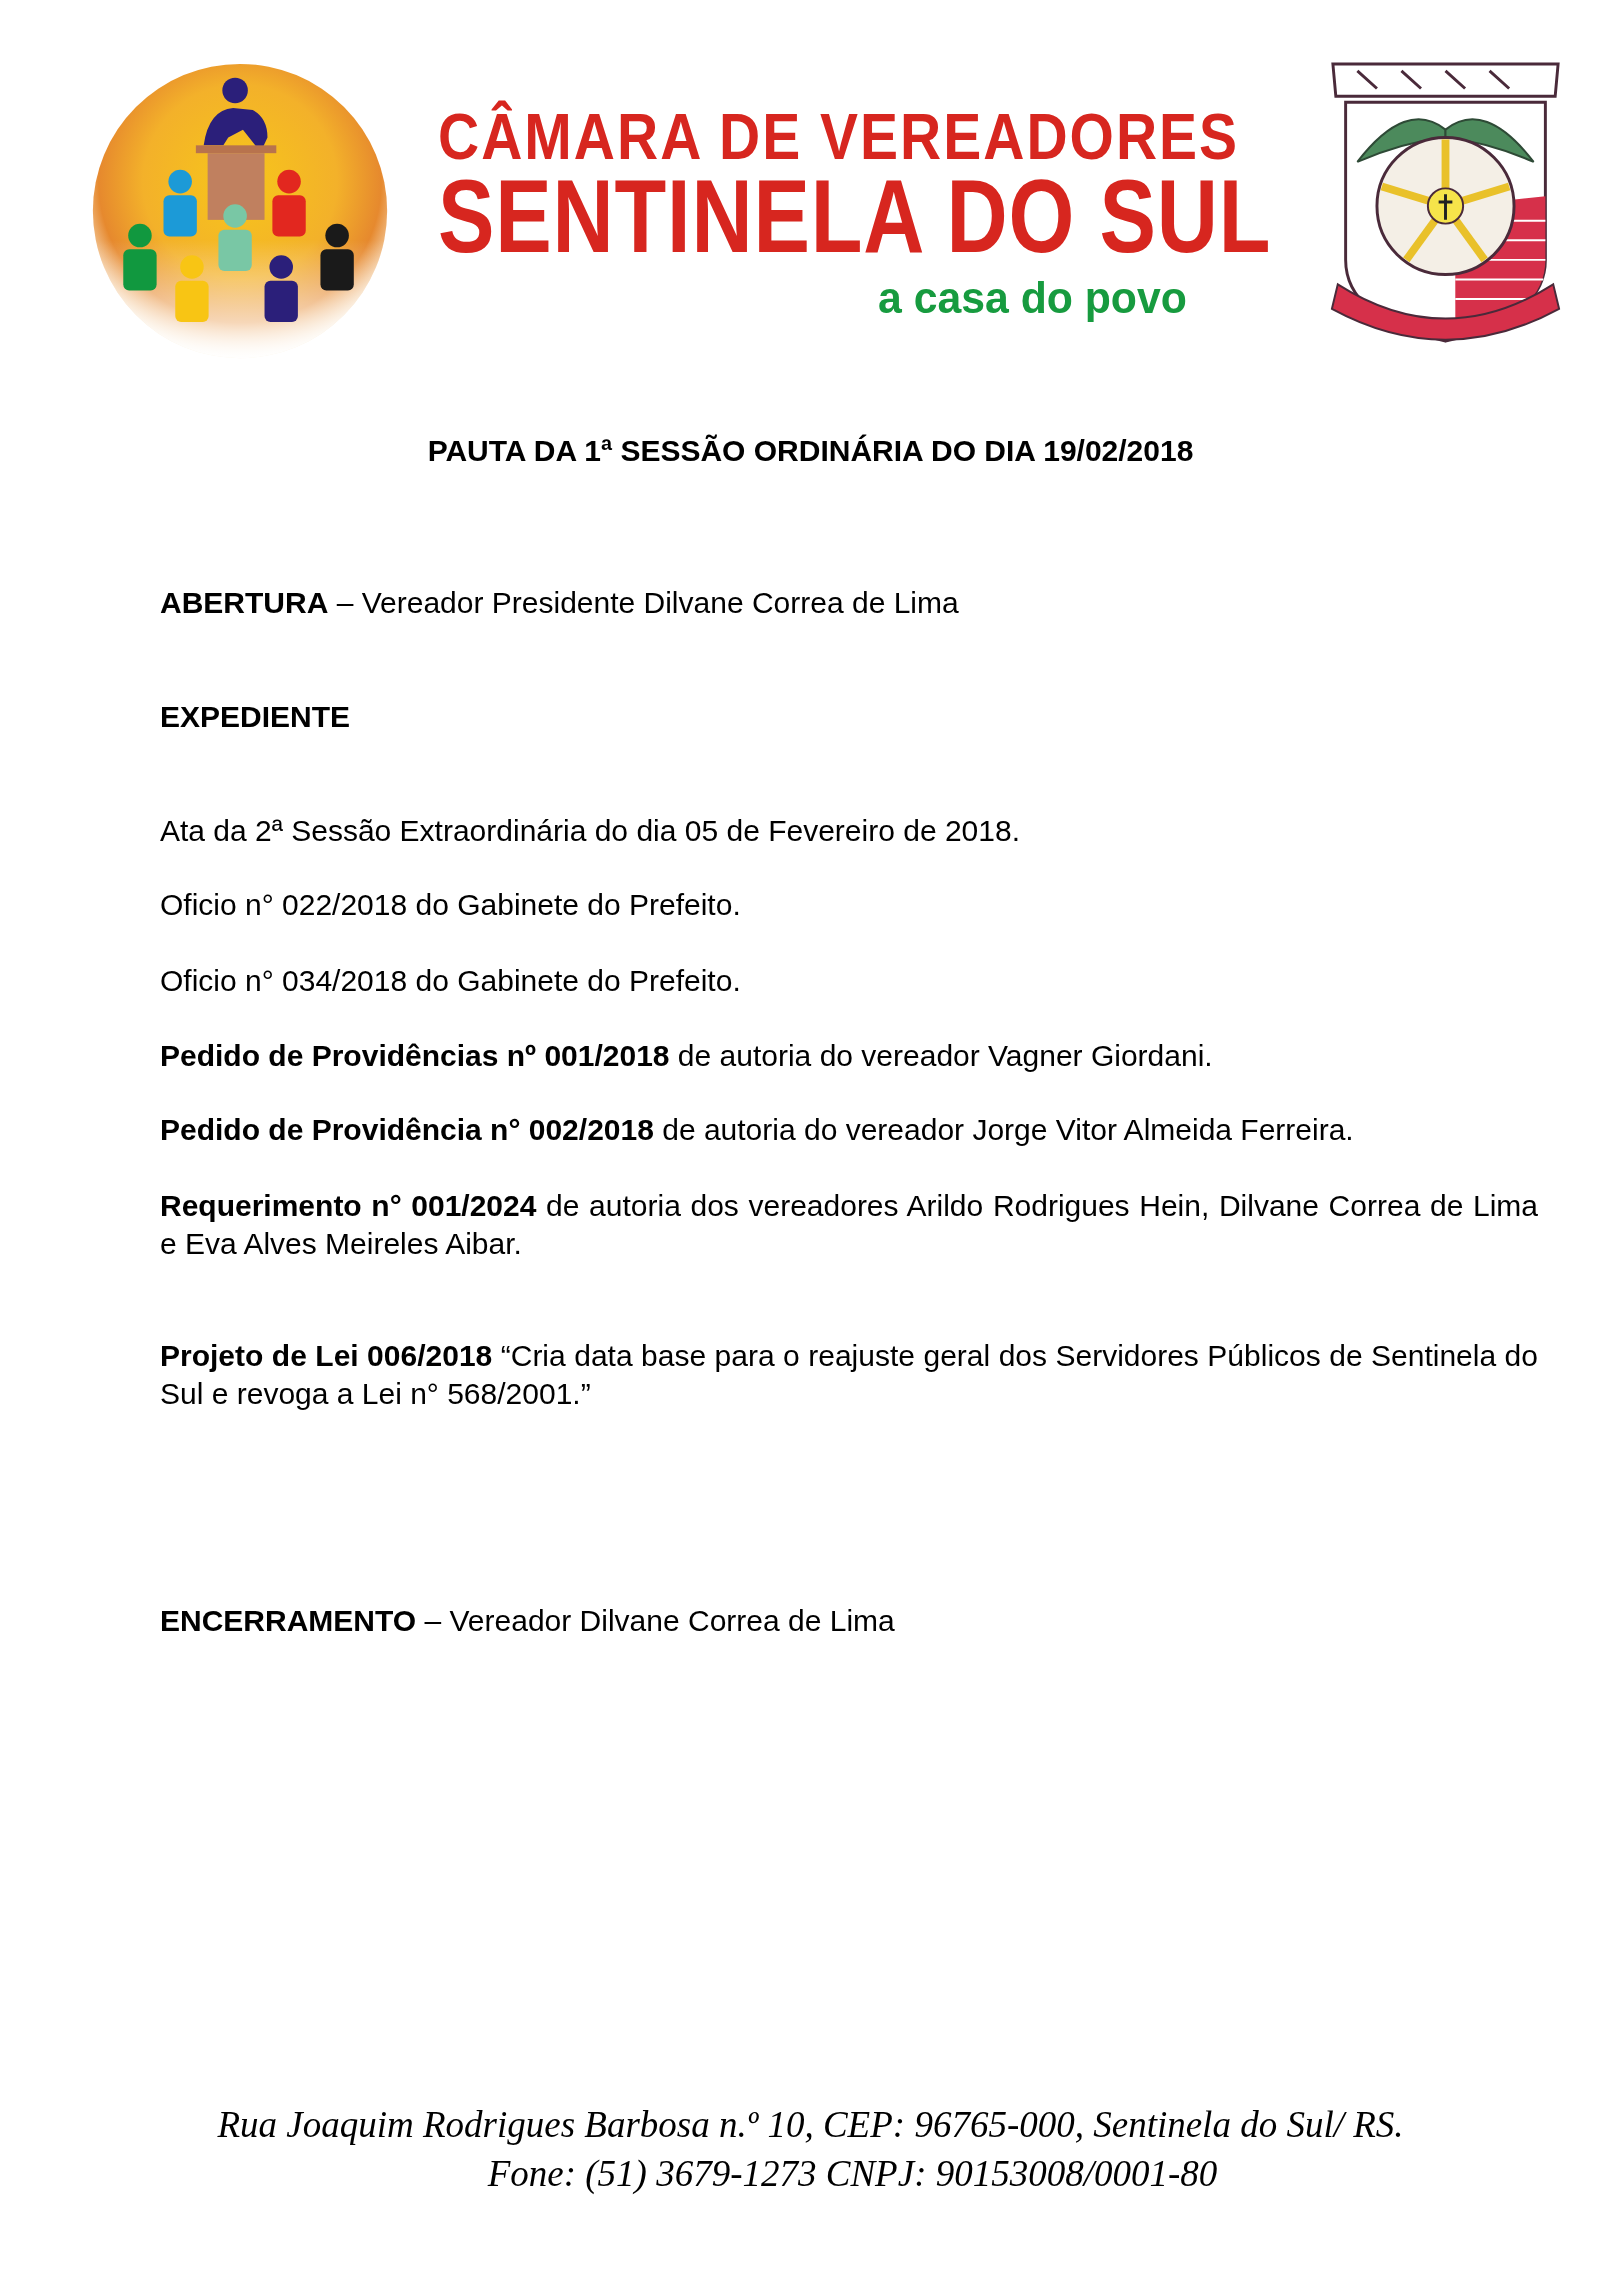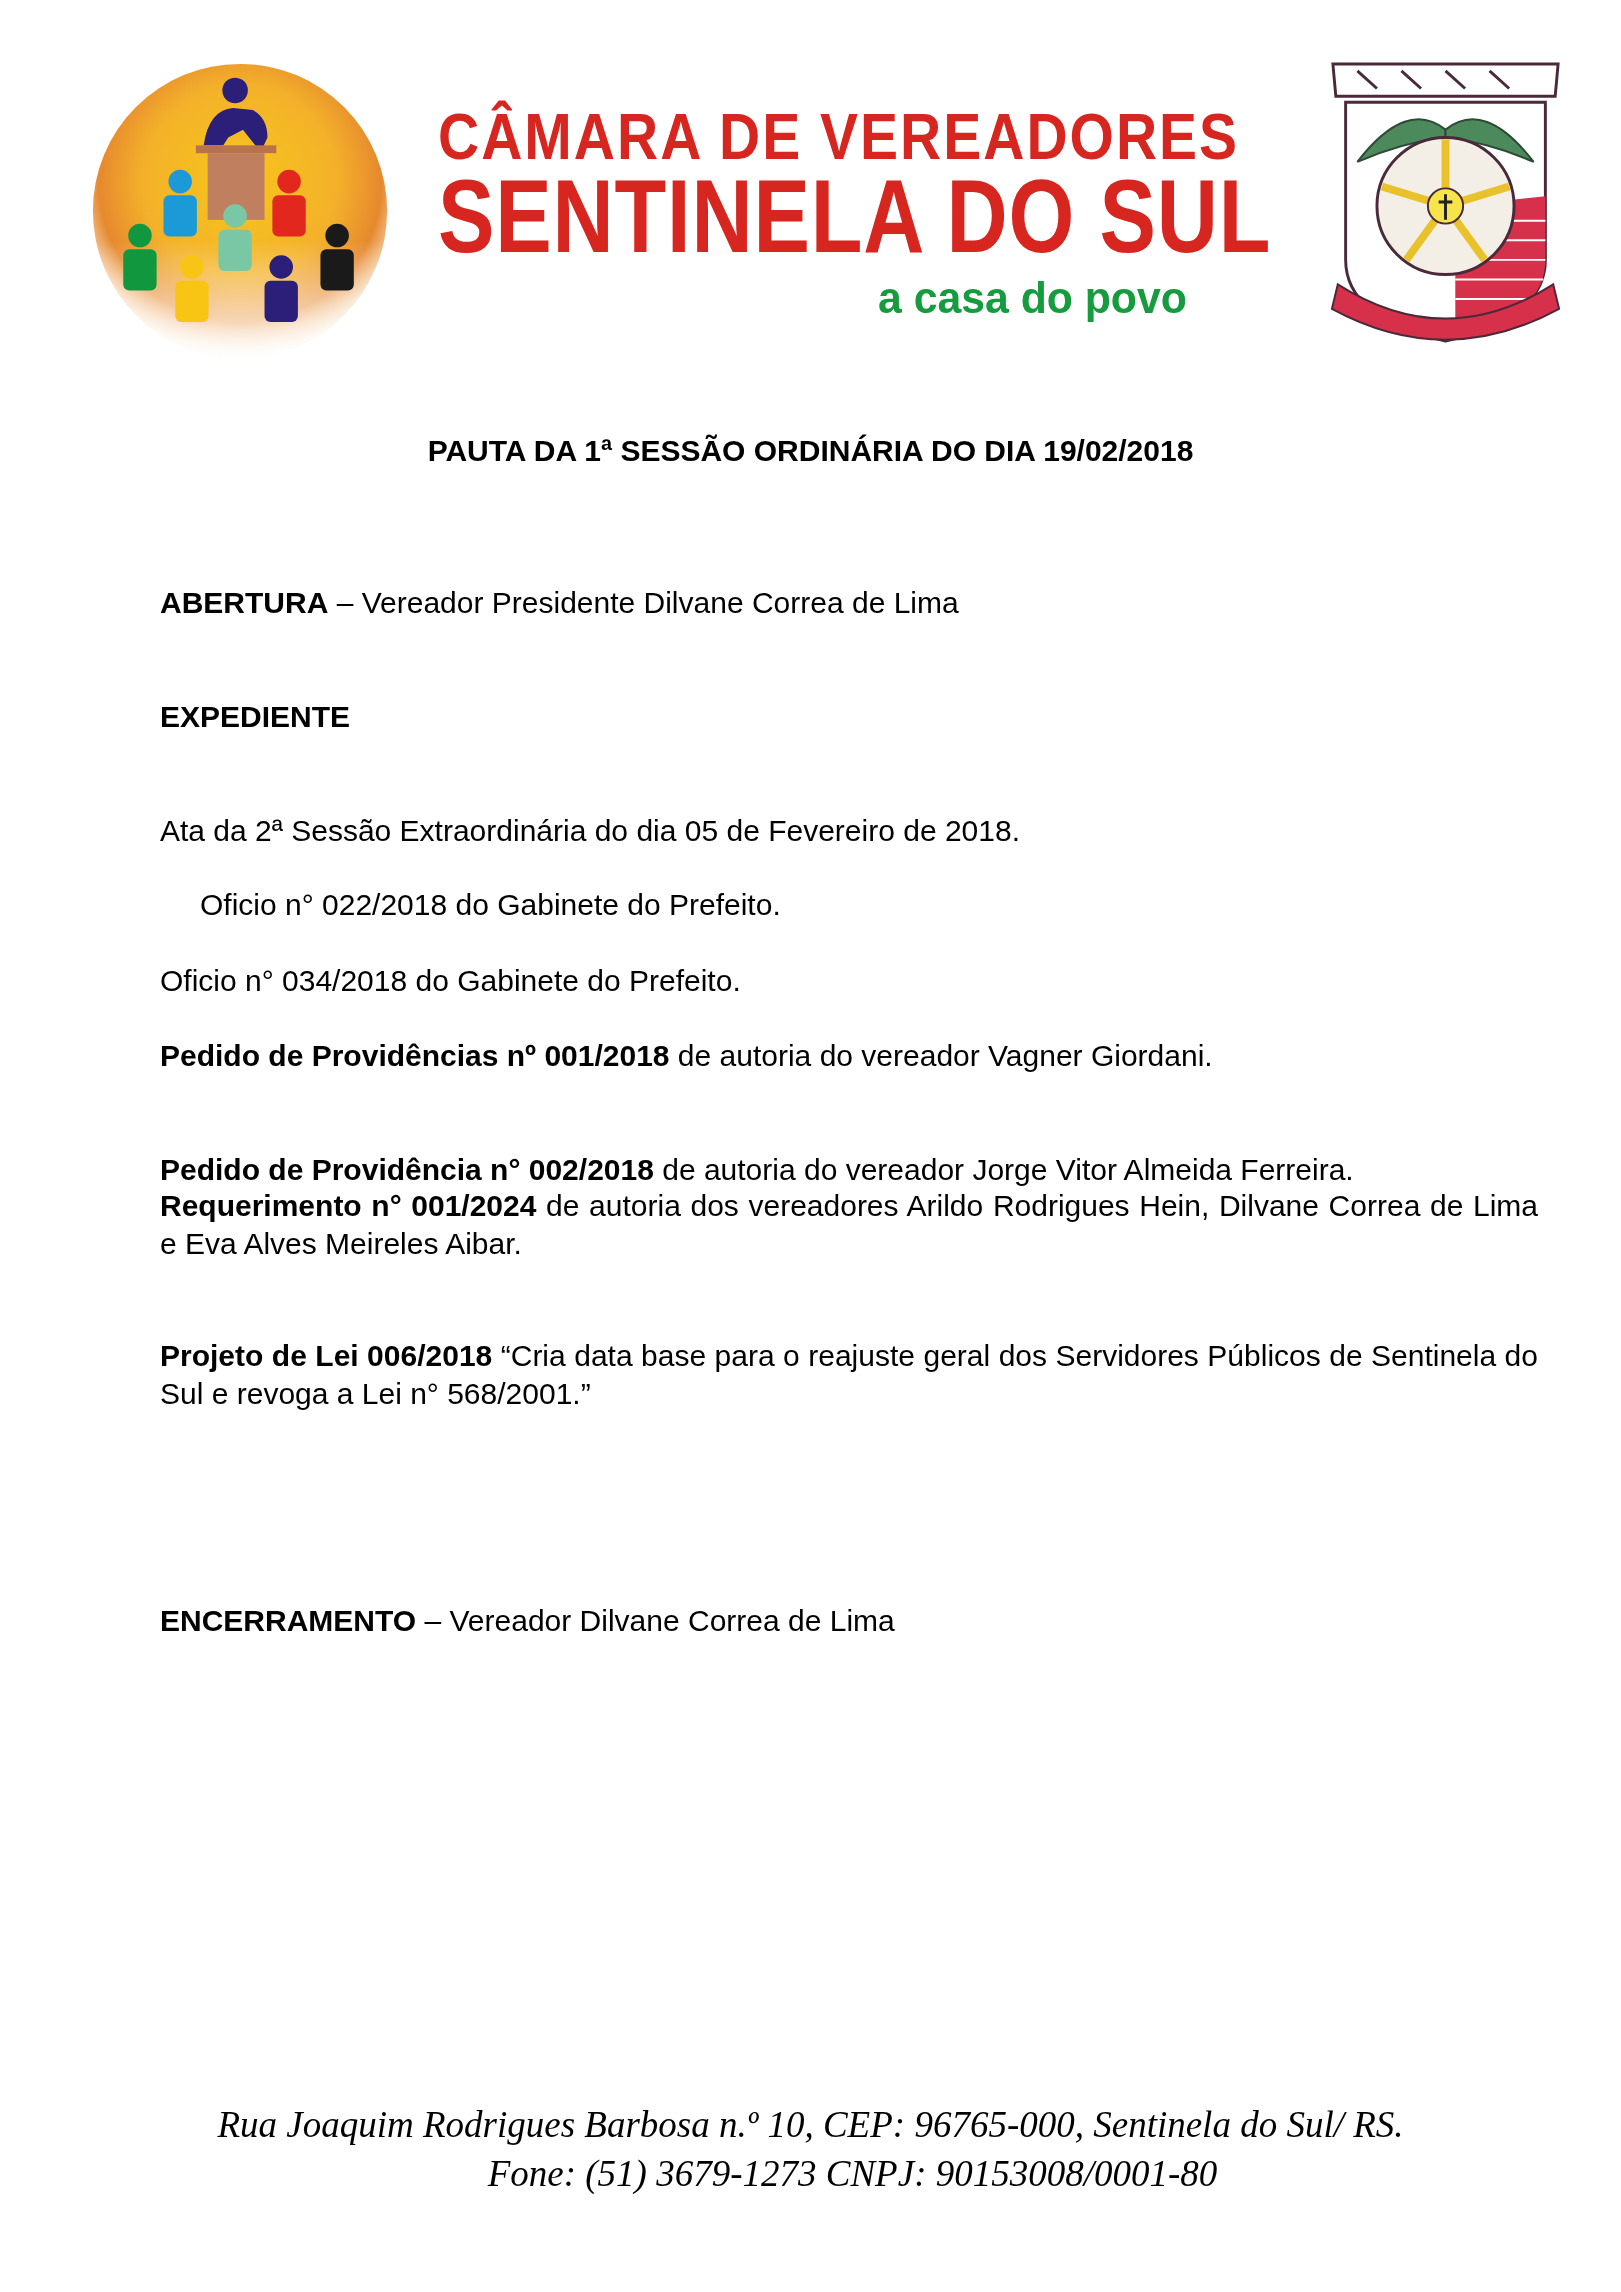--- a/index.html
+++ b/index.html
@@ -133,30 +133,30 @@
 
 <div class="para" style="top:584px;">
   <span class="b">ABERTURA</span><span> – Vereador Presidente Dilvane Correa de Lima</span>
 </div>
 
 <div class="para b" style="top:698px;">EXPEDIENTE</div>
 
 <div class="para" style="top:812px;">
   <span>Ata da 2ª Sessão Extraordinária do dia 05 de Fevereiro de 2018.</span>
 </div>
-<div class="para" style="top:886px;margin-left:40px;">
+<div class="para" style="top:886px;">
   <span>Oficio n° 022/2018 do Gabinete do Prefeito.</span>
 </div>
 <div class="para" style="top:962px;">
   <span>Oficio n° 034/2018 do Gabinete do Prefeito.</span>
 </div>
 <div class="para" style="top:1037px;">
   <span class="b">Pedido de Providências nº 001/2018</span><span> de autoria do vereador Vagner Giordani.</span>
 </div>
-<div class="para" style="top:1111px;margin-top:40px;">
+<div class="para" style="top:1111px;">
   <span class="b">Pedido de Providência n° 002/2018</span><span> de autoria do vereador Jorge Vitor Almeida Ferreira.</span>
 </div>
 <div class="para wrap" style="top:1187px;">
   <span class="b">Requerimento n° 001/2024</span><span> de autoria dos vereadores Arildo Rodrigues Hein, Dilvane Correa de Lima e Eva Alves Meireles Aibar.</span>
 </div>
 <div class="para wrap" style="top:1337px;">
   <span class="b">Projeto de Lei 006/2018</span><span> “Cria data base para o reajuste geral dos Servidores Públicos de Sentinela do Sul e revoga a Lei n° 568/2001.”</span>
 </div>
 
 <div class="para" style="top:1602px;">

